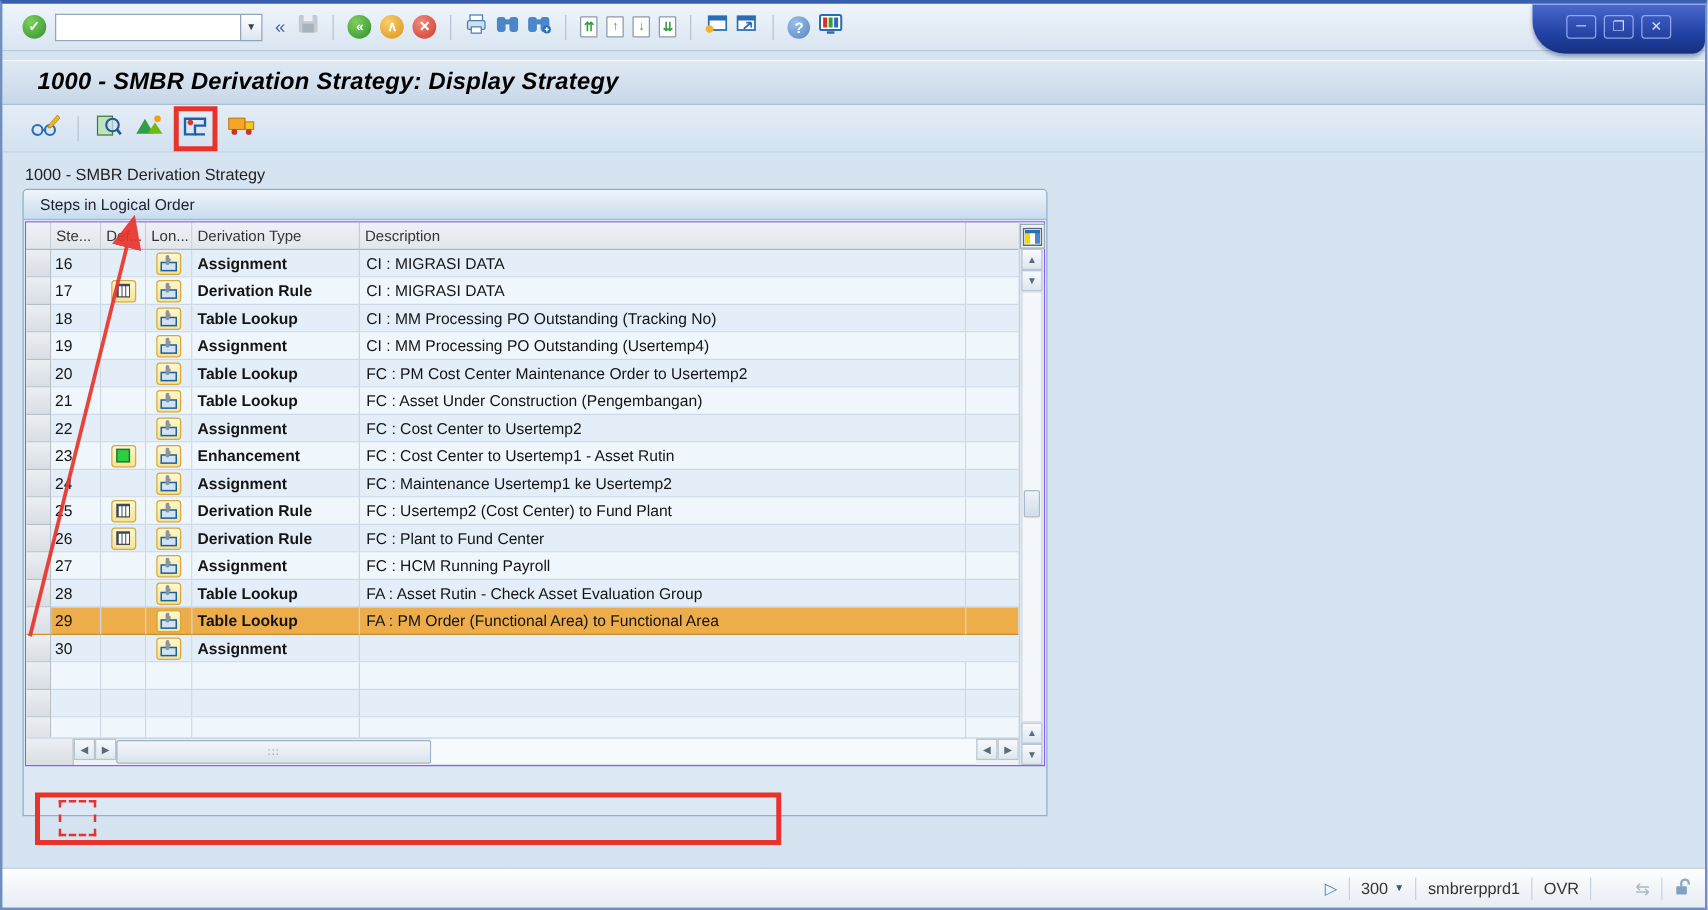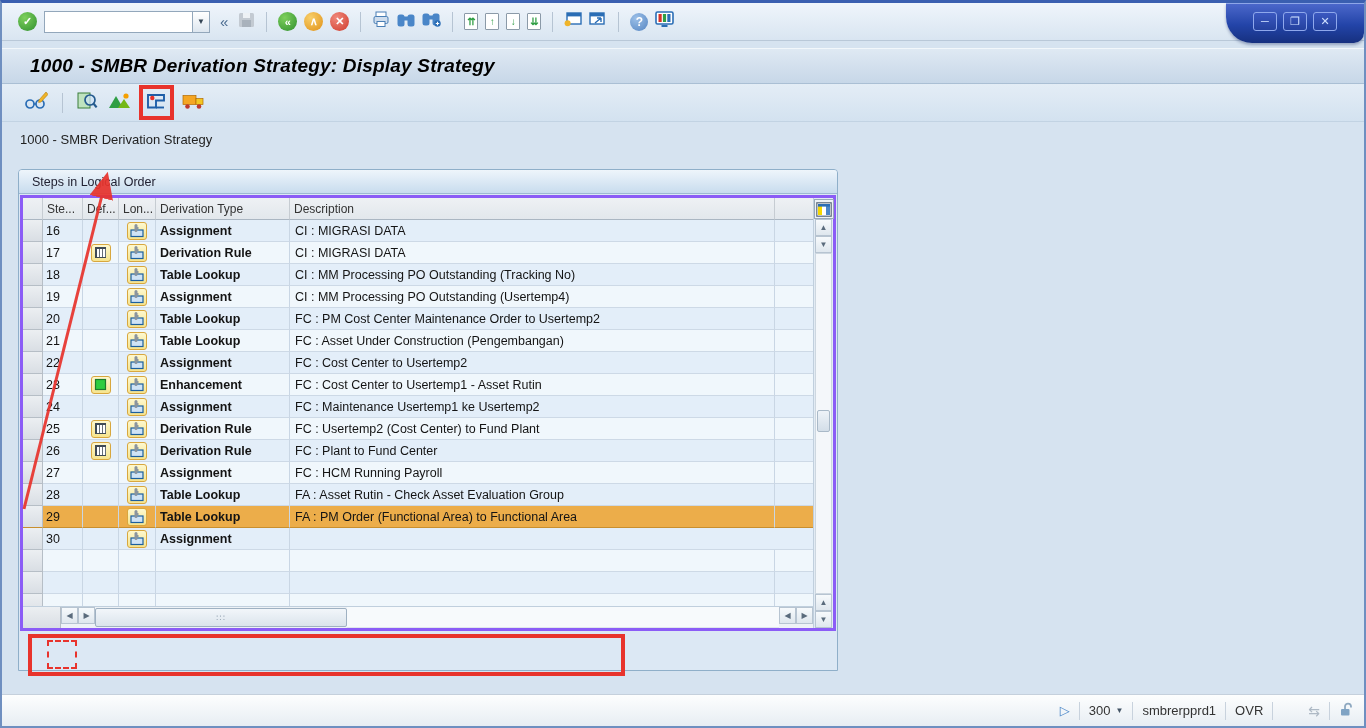--- a/index.html
+++ b/index.html
@@ -44,26 +44,26 @@
 
   
   .apptoolbar { height:38px; background:linear-gradient(180deg,#e4edf6,#d3e2f0);
     border-bottom:1px solid #c2d3e3; display:flex; align-items:center; padding-left:22px; gap:10px; }
   .anno-wrap { display:inline-flex; border:4px solid #e8332c; padding:2px 3px; margin:-6px -2px; }
 
   
   .workarea { position:relative; height:534px; }
   .strategy-label { position:absolute; left:18px; top:10px; font-size:13px; color:#222; }
 
-  .groupbox { position:absolute; left:16px; top:47px; width:820px; height:502px;
+  .groupbox { position:absolute; left:16px; top:29px; width:820px; height:502px;
     border:1px solid #8fafc9; border-radius:4px 4px 0 0; background:#dce8f4; overflow:hidden; }
   .group-header { height:24px; background:linear-gradient(180deg,#eef5fb,#c8dcee);
     border-bottom:1px solid #9db8d2; display:flex; align-items:center; padding-left:13px;
     font-size:12.5px; color:#223; }
-  .tablecontrol { margin:1px; height:436px; display:flex; background:#eef4fa; border:3px solid #8b5cf6;justify-content:space-between; }
+  .tablecontrol { margin:1px; height:436px; display:flex; background:#eef4fa; border:1px solid #8b5cf6;justify-content:space-between; }
   .gridarea { flex:1; display:flex; flex-direction:column; overflow:hidden; }
   .rail { width:20px; background:#e2ebf4; border-left:1px solid #c0cfdd; display:flex; flex-direction:column; align-items:center; }
 
   .colhead { display:flex; height:22px; flex:none; }
   .colhead .hcell { background:linear-gradient(#eef1f4,#e2e7ec); border-right:1px solid #c6ccd2;
     border-bottom:1px solid #aab6c2; font-size:12px; color:#333; display:flex; align-items:center; padding-left:4px; }
   .body { height:392px; overflow:hidden; background:#f0f7fc; }
 
   .trow { display:flex; height:22px; }
   .cell { border-right:1px solid #c9d6e4; border-bottom:1px solid #cdd9e6; font-size:12.5px;

